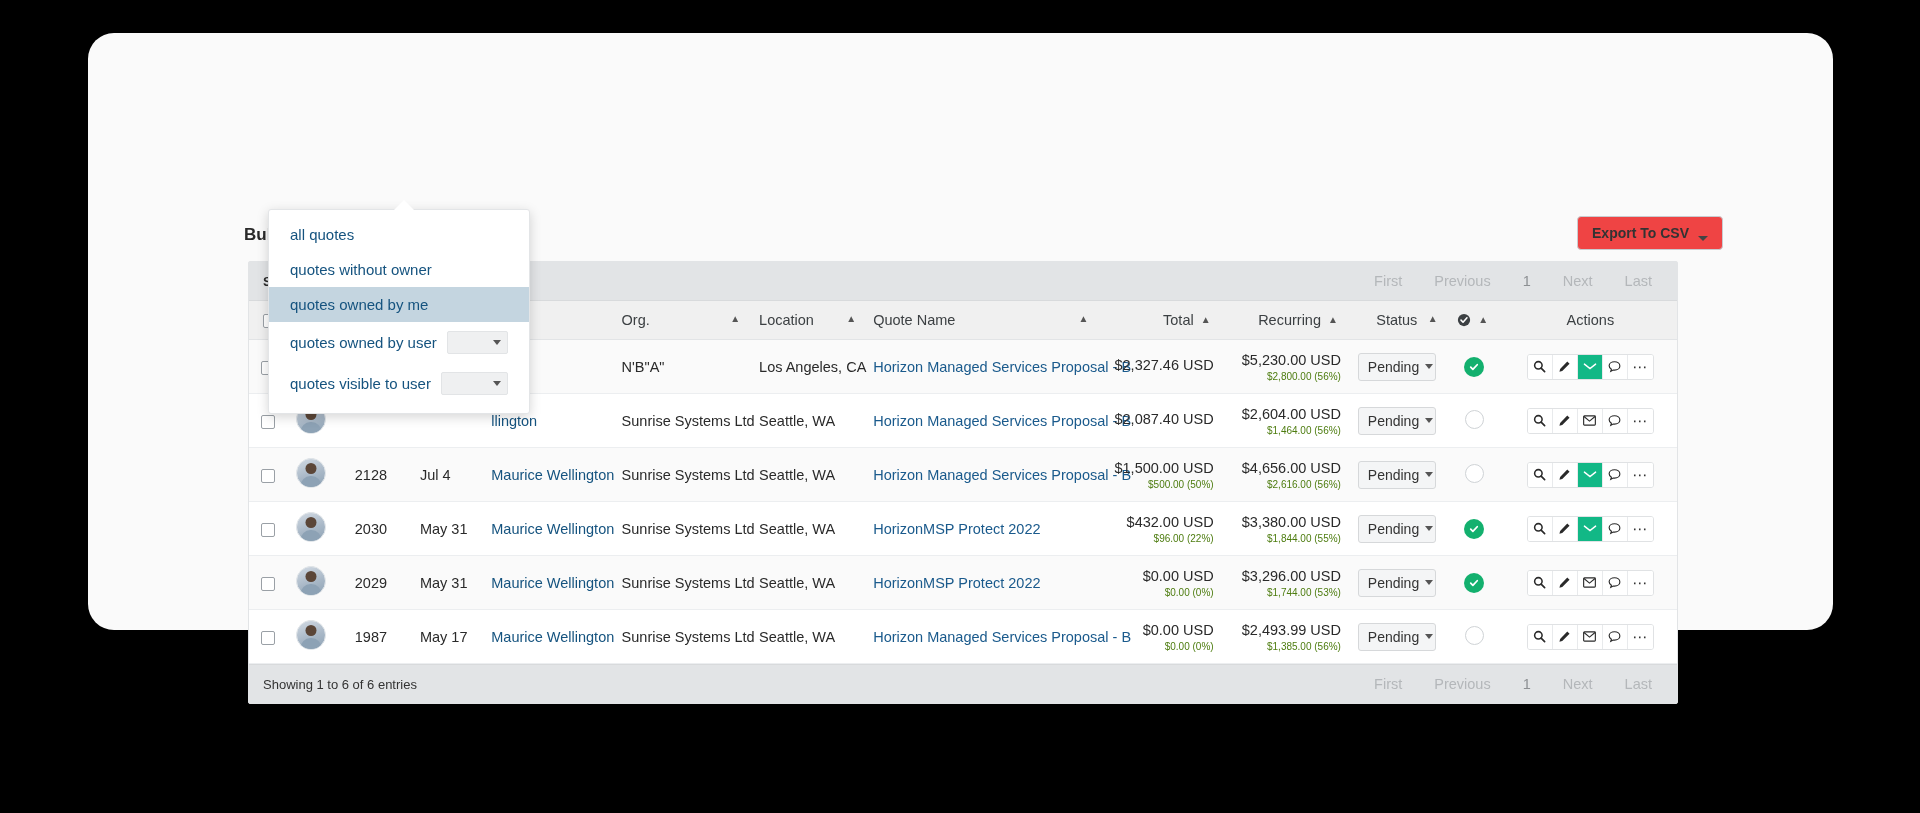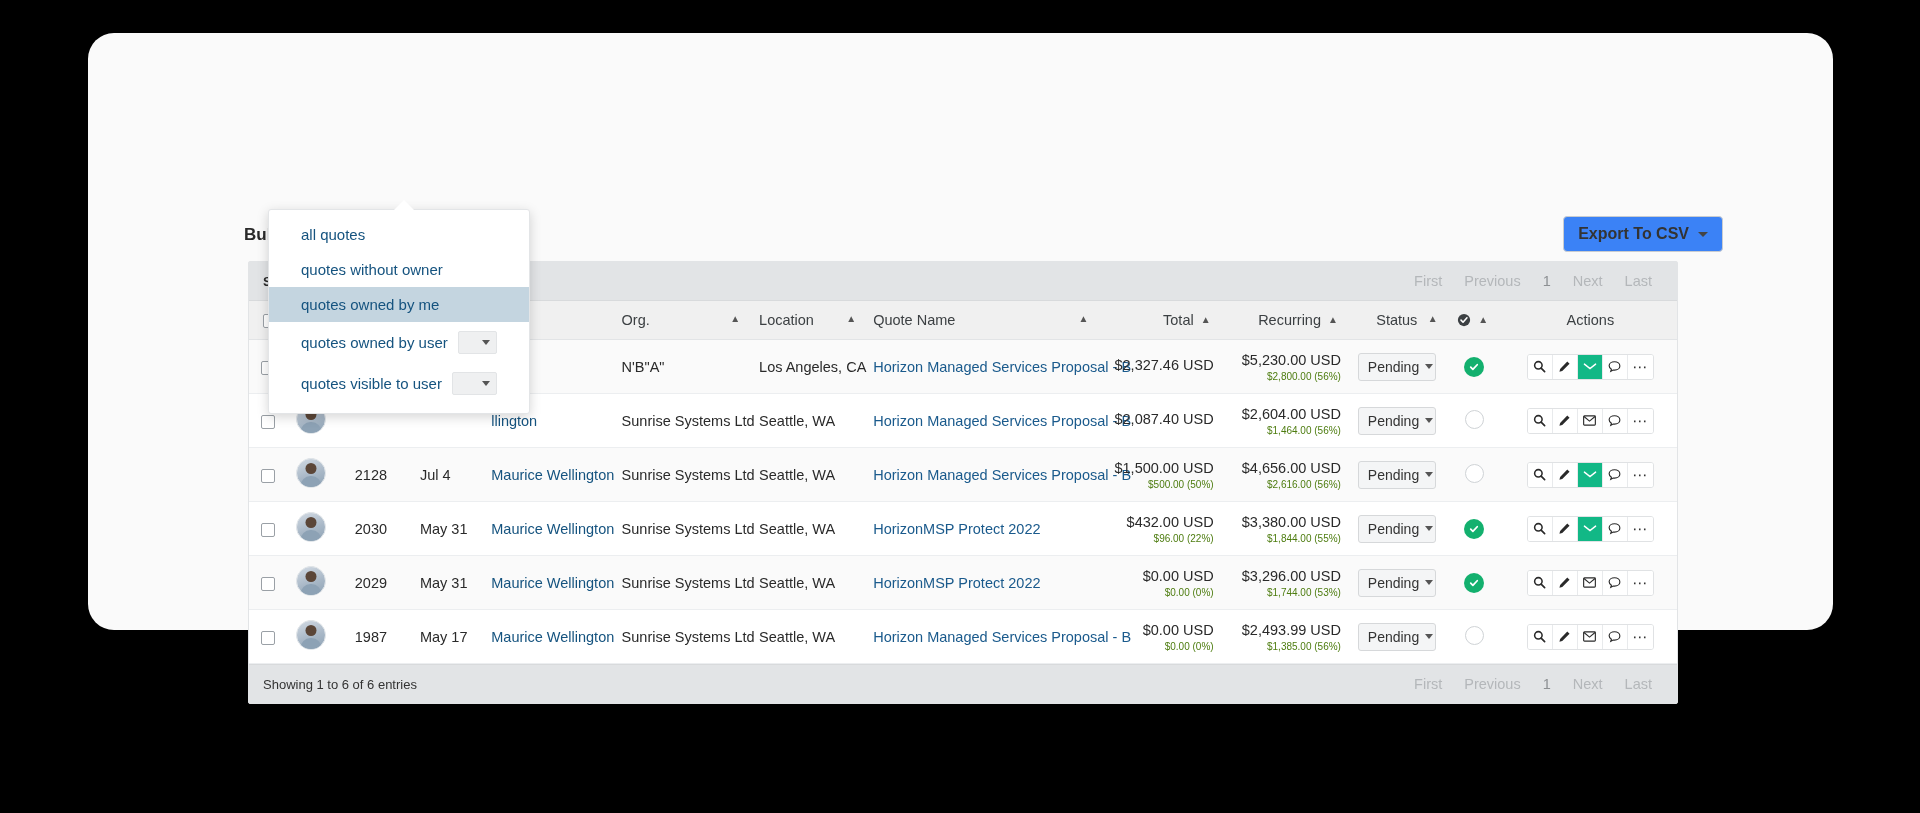--- a/index.html
+++ b/index.html
@@ -61,28 +61,28 @@
 
   
   .bulk-actions {
     position: absolute;
     left: 156px; top: 192px;
     font-size: 17px; font-weight: bold; color: #2a2a2a;
   }
   .export-btn {
     position: absolute;
     right: 110px; top: 183px;
-    background: #3b82f6;
+    background: #ef4444;
     border: 1px solid #c9ccd0;
     border-radius: 4px;
     padding: 8px 14px;
-    font-size: 16px;
+    font-size: 14px;
     color: #333;
     font-weight: bold;
-    display: flex; align-items: center; gap: 9px;
+    display: flex; align-items: flex-end; gap: 9px;
     cursor: pointer;
   }
   .caret-dn {
     width: 0; height: 0;
     border-left: 5px solid transparent;
     border-right: 5px solid transparent;
     border-top: 5px solid #444;
   }
 
   
@@ -98,21 +98,21 @@
   .panel-top, .panel-bottom {
     display: flex; align-items: center; justify-content: space-between;
     background: #e2e4e6;
     padding: 0 14px;
     height: 39px;
   }
   .panel-top { border-bottom: 1px solid #d8dadc; }
   .panel-bottom { border-top: 1px solid #d8dadc; }
   .entries-text { font-size: 13px; color: #2a2a2a; font-weight: bold; }
   .entries-text.plain { font-weight: normal; color: #333; }
-  .pager { display: flex; align-items: center; gap: 0; }
+  .pager { display: flex; align-items: center; gap: 10px; }
   .pager span {
     font-size: 14.5px; padding: 3px 11px; color: #b4b7ba; cursor: default;
   }
   .pager span.num { color: #8d9093; }
 
   
   table { border-collapse: collapse; width: 100%; table-layout: fixed; }
   thead th {
     background: #f0f0f0;
     font-size: 14.5px; font-weight: normal; color: #3c4043;
@@ -232,21 +232,21 @@
   }
   .dropdown::before {
     content: ""; position: absolute;
     top: -10px; left: 125px;
     border-left: 10px solid transparent;
     border-right: 10px solid transparent;
     border-bottom: 10px solid #fff;
   }
   .dd-item {
     display: flex; align-items: center;
-    padding: 9px 32px;
+    padding: 9px 21px;
     font-size: 15px; color: #15537f;
     cursor: pointer;
     min-height: 32px;
   }
   .dd-item.selected { background: #c4d5e0; }
   .dd-label { flex: 0 0 auto; }
   .dd-select {
     margin-left: 10px; flex: 1 1 auto;
     height: 23px; background: #eff0f1;
     border: 1px solid #e2e4e6; border-radius: 2px;

